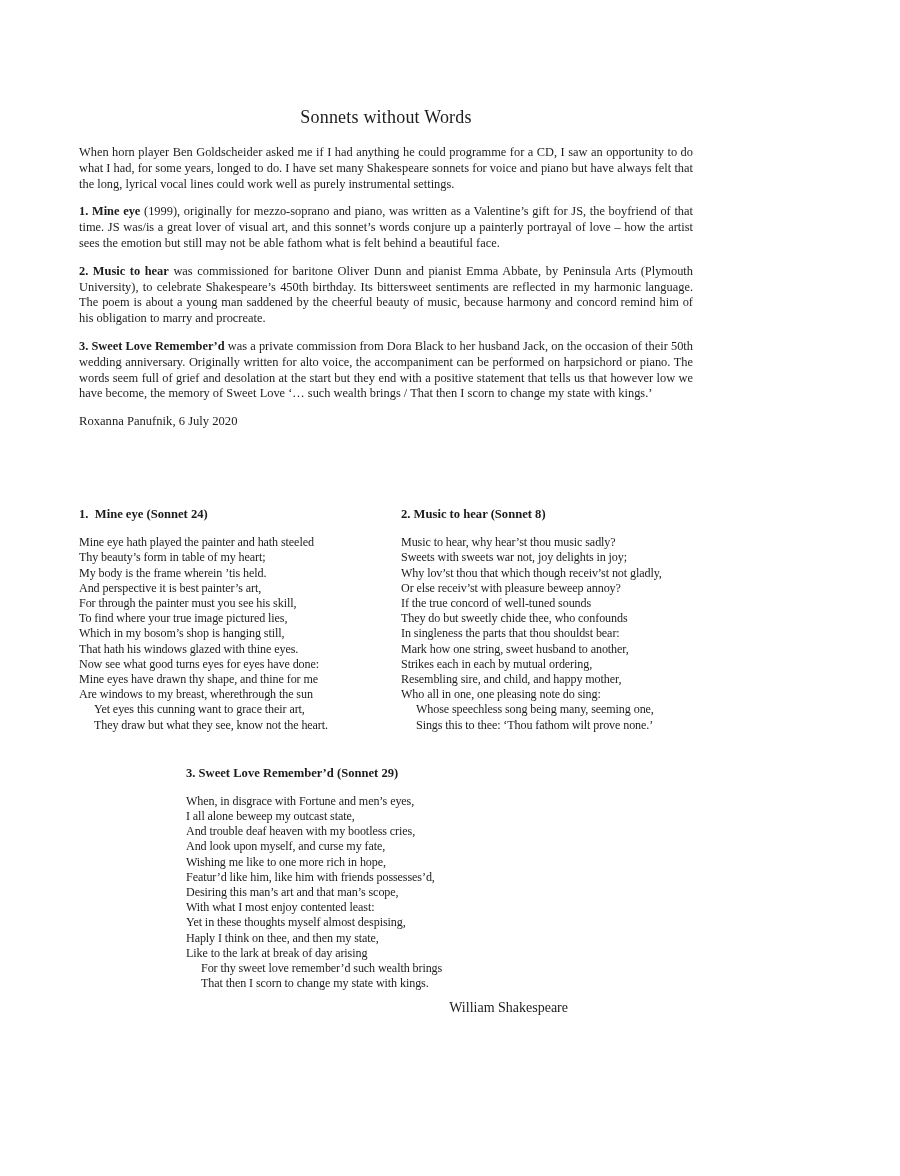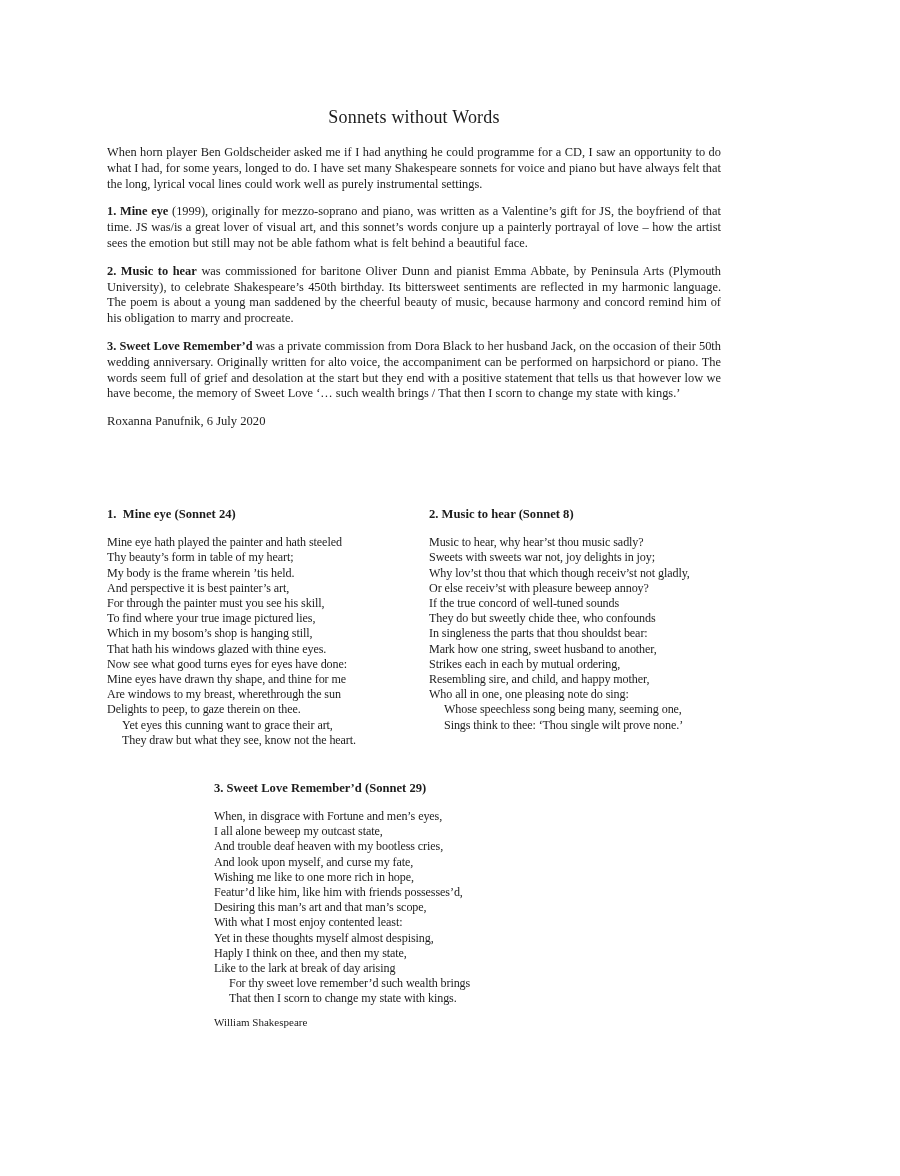--- a/index.html
+++ b/index.html
@@ -11,21 +11,21 @@
     font-family: "Liberation Serif", serif;
     overflow: hidden;
   }
   .page {
     position: relative;
     width: 900px;
     height: 1176px;
     background: #ffffff;
   }
   .content {
-    margin-left: 107px;
+    margin-left: 79px;
     width: 614px;
     padding-top: 107px;
   }
   .title {
     text-align: center;
     font-size: 18px;
     font-weight: normal;
     letter-spacing: 0.2px;
     margin: 0 0 17px 0;
   }
@@ -57,21 +57,22 @@
     line-height: 15.2px;
     letter-spacing: -0.1px;
     white-space: nowrap;
   }
   .poem-line.indent { padding-left: 15px; }
   .sonnet-three {
     margin: 33px 0 0 107px;
     width: 382px;
   }
   .author {
-    font-size: 11px;
+    text-align: right;
+    font-size: 14px;
     margin-top: 9px;
   }
 </style>
 </head>
 <body>
 
 <div class="page">
   <div class="content">
 
     <h1 class="title">Sonnets without Words</h1>
@@ -95,42 +96,41 @@
           <div class="poem-line">Thy beauty’s form in table of my heart;</div>
           <div class="poem-line">My body is the frame wherein ’tis held.</div>
           <div class="poem-line">And perspective it is best painter’s art,</div>
           <div class="poem-line">For through the painter must you see his skill,</div>
           <div class="poem-line">To find where your true image pictured lies,</div>
           <div class="poem-line">Which in my bosom’s shop is hanging still,</div>
           <div class="poem-line">That hath his windows glazed with thine eyes.</div>
           <div class="poem-line">Now see what good turns eyes for eyes have done:</div>
           <div class="poem-line">Mine eyes have drawn thy shape, and thine for me</div>
           <div class="poem-line">Are windows to my breast, wherethrough the sun</div>
-          <div class="poem-line">Delights to peep, to gaze therein on thee.</div>
           <div class="poem-line indent">Yet eyes this cunning want to grace their art,</div>
           <div class="poem-line indent">They draw but what they see, know not the heart.</div>
         </div>
       </div>
 
       <div class="column-right">
         <p class="sonnet-heading">2. Music to hear (Sonnet 8)</p>
         <div class="poem">
           <div class="poem-line">Music to hear, why hear’st thou music sadly?</div>
           <div class="poem-line">Sweets with sweets war not, joy delights in joy;</div>
           <div class="poem-line">Why lov’st thou that which though receiv’st not gladly,</div>
           <div class="poem-line">Or else receiv’st with pleasure beweep annoy?</div>
           <div class="poem-line">If the true concord of well-tuned sounds</div>
           <div class="poem-line">They do but sweetly chide thee, who confounds</div>
           <div class="poem-line">In singleness the parts that thou shouldst bear:</div>
           <div class="poem-line">Mark how one string, sweet husband to another,</div>
           <div class="poem-line">Strikes each in each by mutual ordering,</div>
           <div class="poem-line">Resembling sire, and child, and happy mother,</div>
           <div class="poem-line">Who all in one, one pleasing note do sing:</div>
           <div class="poem-line indent">Whose speechless song being many, seeming one,</div>
-          <div class="poem-line indent">Sings think to thee: ‘Thou single wilt prove none.’</div>
+          <div class="poem-line indent">Sings this to thee: ‘Thou fathom wilt prove none.’</div>
         </div>
       </div>
 
     </div>
 
     <div class="sonnet-three">
       <p class="sonnet-heading">3. Sweet Love Remember’d (Sonnet 29)</p>
       <div class="poem">
         <div class="poem-line">When, in disgrace with Fortune and men’s eyes,</div>
         <div class="poem-line">I all alone beweep my outcast state,</div>

